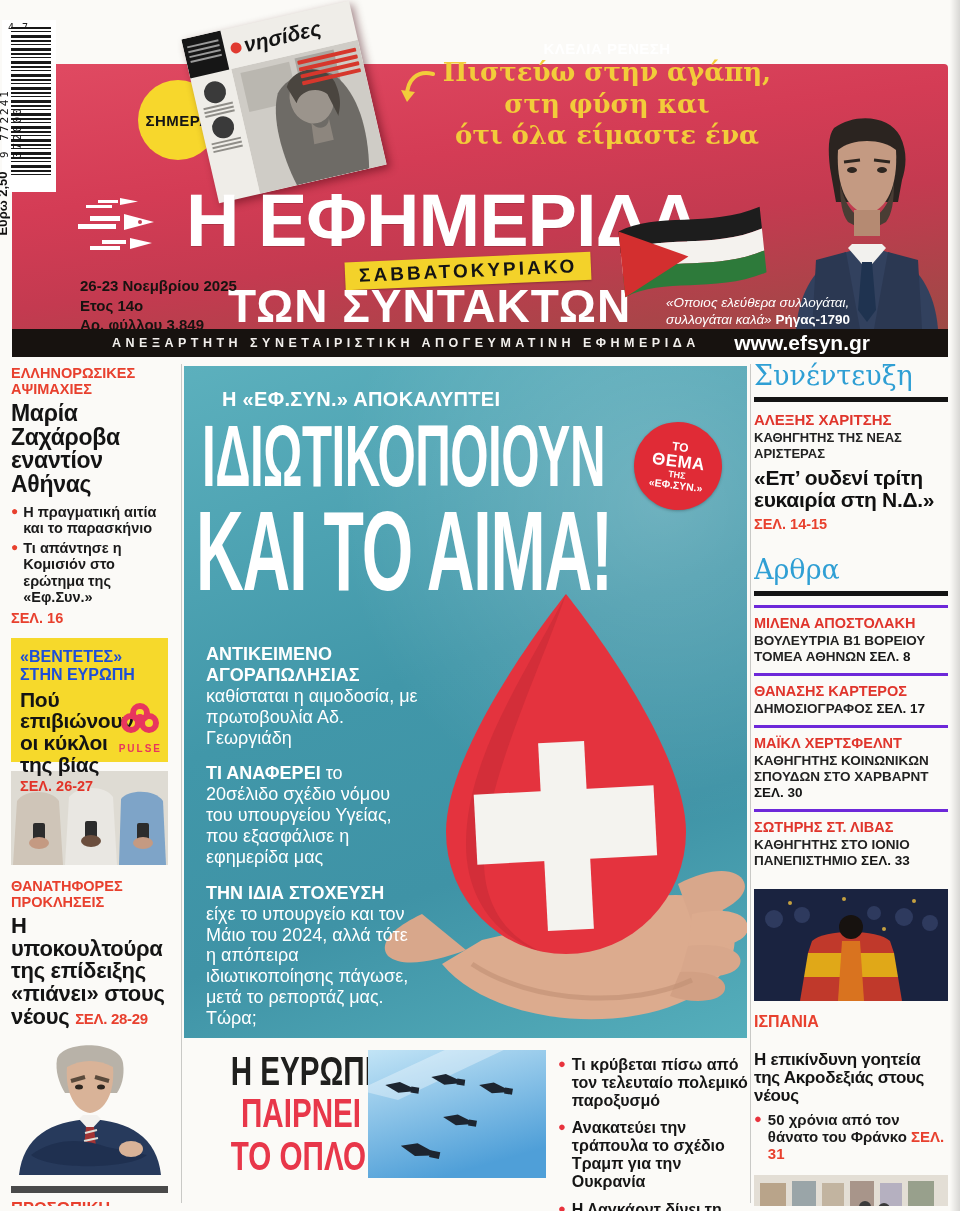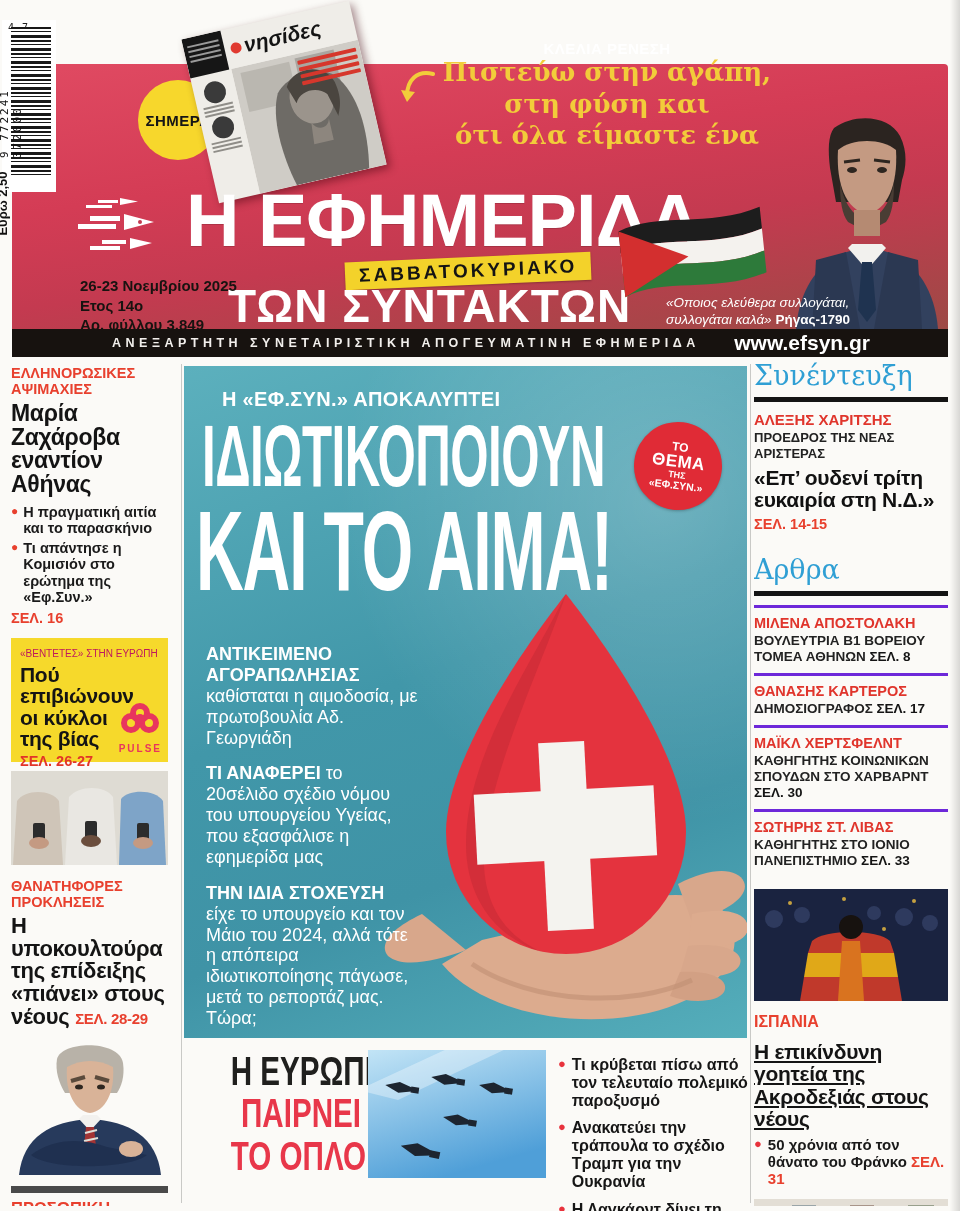--- a/index.html
+++ b/index.html
@@ -76,21 +76,21 @@
   .vline{position:absolute;top:364px;bottom:8px;width:1px;background:#c9c9c6;}
   
   .left-col{position:absolute;left:11px;top:366px;width:157px;height:840px;overflow:hidden;}
   .kicker{color:#e8402e;font-weight:800;font-size:14.5px;line-height:1.1;}
   .lc-head{font-size:23px;font-weight:800;line-height:1.03;color:#141414;margin-top:4px;letter-spacing:-.3px;}
   .bullets{margin-top:7px;}
   .b-item{display:flex;gap:5px;font-size:14.5px;font-weight:600;line-height:1.12;margin-bottom:4px;color:#1a1a1a;}
   .b-dot{color:#e8402e;font-size:12px;line-height:1.3;}
   .pagelabel{color:#e8402e;font-weight:800;font-size:14.5px;margin-top:5px;}
   .yellow-box{background:#f6d92b;padding:10px 9px 8px;margin-top:12px;position:relative;height:124px;}
-  .yb-kicker{color:#be185d;font-weight:400;font-size:10px;line-height:1.15;}
+  .yb-kicker{color:#1d4ed8;font-weight:700;font-size:16px;line-height:1.15;}
   .yb-head{font-size:21px;font-weight:800;line-height:1.03;margin-top:4px;width:100px;letter-spacing:-.3px;}
   .yb-page{color:#e23428;font-weight:800;font-size:14.5px;margin-top:3px;}
   .pulse{position:absolute;right:6px;bottom:8px;text-align:center;}
   .pulse-word{color:#e8365e;font-weight:800;font-size:10px;letter-spacing:2px;}
   .lc-photo{margin-top:9px;}
   .story2{margin-top:10px;}
   .inline-page{color:#e8402e;font-weight:800;font-size:15px;}
   .gray-bar{height:7px;background:#4a4a4a;margin:7px 0 6px;}
   
   .main-story{position:absolute;left:184px;top:366px;width:563px;height:672px;overflow:hidden;
@@ -131,21 +131,21 @@
   .rc-head{font-size:21px;font-weight:800;line-height:1.08;letter-spacing:-.3px;color:#111;}
   .rc-page{color:#e8402e;font-weight:800;font-size:14.5px;margin-top:4px;}
   .arthra{margin-top:24px;}
   .ar-item{padding:7px 0 8px;border-top:3px solid #6d28d9;}
   .ar-item:first-of-type{border-top:none;padding-top:0;}
   .ar-name{color:#e0352c;font-weight:800;font-size:14.5px;line-height:1.15;}
   .ar-role{color:#222;font-weight:600;font-size:13.5px;line-height:1.2;margin-top:1px;}
   .ar-page{color:#141414;font-weight:800;}
   .rc-photo{margin-top:12px;}
   .spain-kicker{color:#e8402e;font-weight:800;font-size:16px;margin-top:8px;}
-  .spain-head{font-size:21px;font-weight:800;line-height:1.05;letter-spacing:-.3px;margin-top:10px;text-decoration:underline;}
+  .spain-head{font-size:17px;font-weight:800;line-height:1.05;letter-spacing:-.3px;margin-top:20px;}
   .rc-bullet{display:flex;gap:6px;font-size:15px;font-weight:600;line-height:1.15;margin-top:6px;color:#1a1a1a;}
 </style>
 </head>
 <body>
 
 <div class="page">
 
   <div class="red-band"></div>
 
   <div class="barcode-box">
@@ -436,21 +436,21 @@
         <span class="bb-dot">●</span>
         <span>Η Λαγκάρντ δίνει τη σκυτάλη στον Μερτς</span>
       </div>
 
   </div>
 
   <div class="right-col">
     <div class="sec-title">Συνέντευξη</div>
     <div class="sec-bar"></div>
     <div class="rc-author">ΑΛΕΞΗΣ ΧΑΡΙΤΣΗΣ</div>
-    <div class="rc-role">ΠΡΟΕΔΡΟΣ ΤΗΣ ΝΕΑΣ ΑΡΙΣΤΕΡΑΣ</div>
+    <div class="rc-role">ΚΑΘΗΓΗΤΗΣ ΤΗΣ ΝΕΑΣ ΑΡΙΣΤΕΡΑΣ</div>
     <div class="rc-head">«Επ’ ουδενί τρίτη ευκαιρία στη Ν.Δ.»</div>
     <div class="rc-page">ΣΕΛ. 14-15</div>
 
     <div class="arthra">
       <div class="sec-title">Αρθρα</div>
       <div class="sec-bar"></div>
       <div class="ar-item">
         <div class="ar-name">ΜΙΛΕΝΑ ΑΠΟΣΤΟΛΑΚΗ</div>
         <div class="ar-role"><span>ΒΟΥΛΕΥΤΡΙΑ Β1 ΒΟΡΕΙΟΥ ΤΟΜΕΑ ΑΘΗΝΩΝ </span><span class="ar-page">ΣΕΛ. 8</span></div>
       </div>

